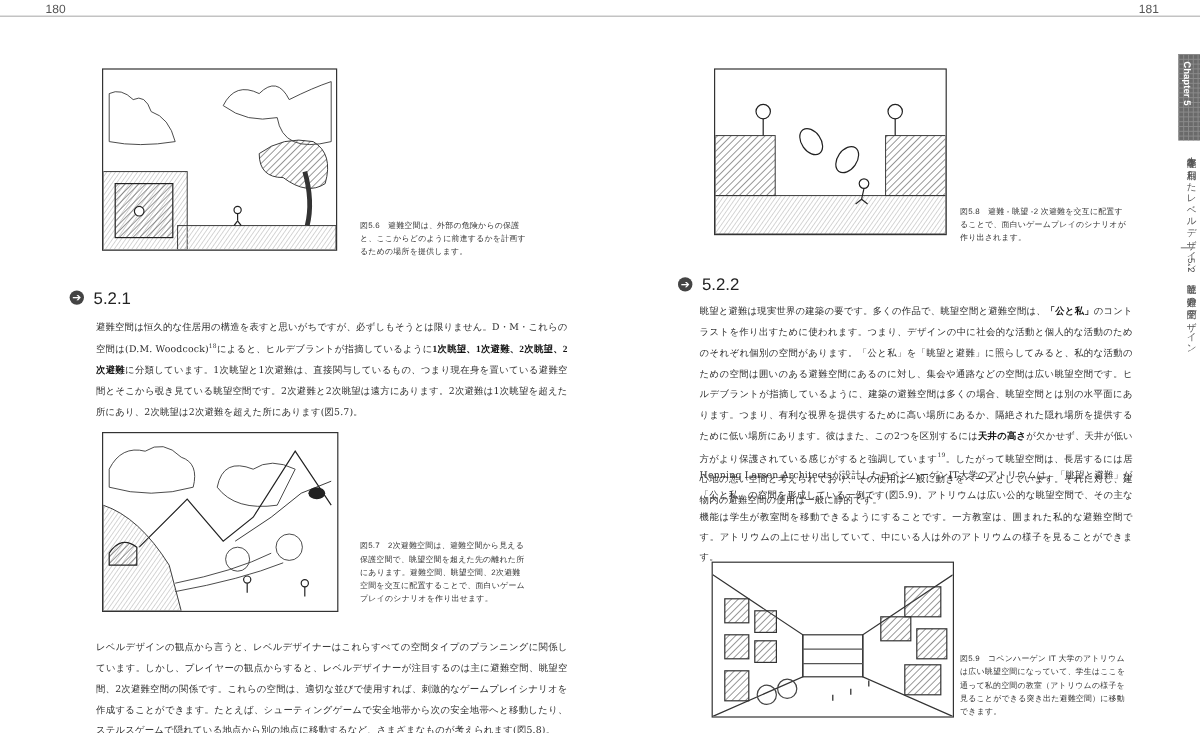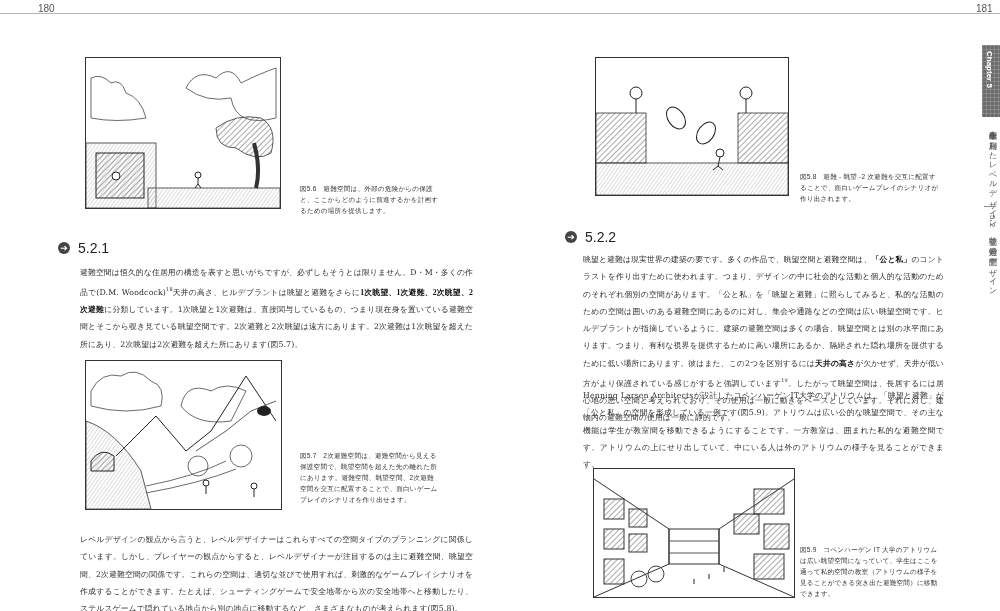--- a/index.html
+++ b/index.html
@@ -48,21 +48,21 @@
   .side-text {
     position:absolute; right:3px; writing-mode:vertical-rl;
     font-family:"Liberation Sans", sans-serif; font-size:8px; color:#555; letter-spacing:0.5px;
   }
   .side-divider { position:absolute; right:4px; top:206px; width:12px; height:1px; background:#888; }
 </style>
 </head>
 <body>
 
 <div class="page-num" style="left:38px;">180</div>
-<div class="page-num" style="left:976px;">181</div>
+<div class="page-num" style="left:949px;">181</div>
 <div class="top-rule"></div>
 
 <div>
 
   <div class="figure" style="left:85px; top:57px; width:194px; height:150px;">
     <svg viewBox="0 0 194 150" preserveAspectRatio="none">
       <defs>
         <pattern id="hatch" width="4" height="4" patternUnits="userSpaceOnUse" patternTransform="rotate(45)">
           <line x1="0" y1="0" x2="0" y2="4" stroke="#555" stroke-width="1"></line>
         </pattern>
@@ -85,21 +85,21 @@
     </svg>
   </div>
   <div class="caption" style="left:300px; top:183px; width:140px;">図5.6　避難空間は、外部の危険からの保護と、ここからどのように前進するかを計画するための場所を提供します。</div>
 
   <div class="heading" style="left:58px; top:240px;">
     <span class="arrow">➔</span>
     <span class="num">5.2.1</span>
   </div>
 
   <div class="body-text" style="left:80px; top:264px; width:393px;">
-    <span>避難空間は恒久的な住居用の構造を表すと思いがちですが、必ずしもそうとは限りません。D・M・多くの作品で(D.M. Woodcock)</span><sup style="font-size:5px;">18</sup><span>天井の高さ、ヒルデブラントは眺望と避難をさらに</span><b>1次眺望、1次避難、2次眺望、2次避難</b><span>に分類しています。1次眺望と1次避難は、直接関与しているもの、つまり現在身を置いている避難空間とそこから覗き見ている眺望空間です。2次避難と2次眺望は遠方にあります。2次避難は1次眺望を超えた所にあり、2次眺望は2次避難を超えた所にあります(図5.7)。</span>
+    <span>避難空間は恒久的な住居用の構造を表すと思いがちですが、必ずしもそうとは限りません。D・M・これらの空間は(D.M. Woodcock)</span><sup style="font-size:5px;">18</sup><span>によると、ヒルデブラントが指摘しているように</span><b>1次眺望、1次避難、2次眺望、2次避難</b><span>に分類しています。1次眺望と1次避難は、直接関与しているもの、つまり現在身を置いている避難空間とそこから覗き見ている眺望空間です。2次避難と2次眺望は遠方にあります。2次避難は1次眺望を超えた所にあり、2次眺望は2次避難を超えた所にあります(図5.7)。</span>
   </div>
 
   <div class="figure" style="left:85px; top:360px; width:195px; height:148px;">
     <svg viewBox="0 0 195 148" preserveAspectRatio="none">
       <path d="M5 30 Q15 10 35 15 Q50 5 65 20 Q80 25 75 45 Q40 55 5 45 Z" fill="none" stroke="#444" stroke-width="0.8"></path>
       <path d="M95 45 Q100 20 125 30 Q140 20 160 30 L145 60 Q110 65 95 45 Z" fill="none" stroke="#444" stroke-width="0.8"></path>
       <path d="M30 95 L70 55 L100 90 L125 70 L160 15 L190 60" fill="none" stroke="#222" stroke-width="1"></path>
       <path d="M110 90 L140 70 L165 50 L190 40" fill="none" stroke="#333" stroke-width="0.8"></path>
       <ellipse cx="178" cy="50" rx="7" ry="5" fill="#222"></ellipse>
       <path d="M0 60 Q30 70 55 110 L65 148 L0 148 Z" fill="url(#lighthatch)" stroke="#333" stroke-width="0.8"></path>

